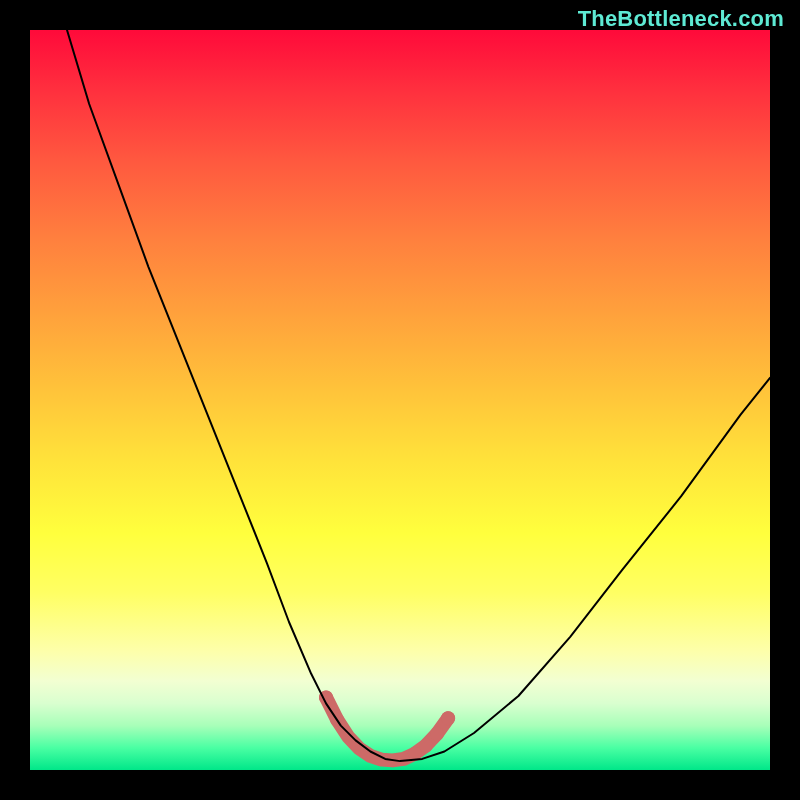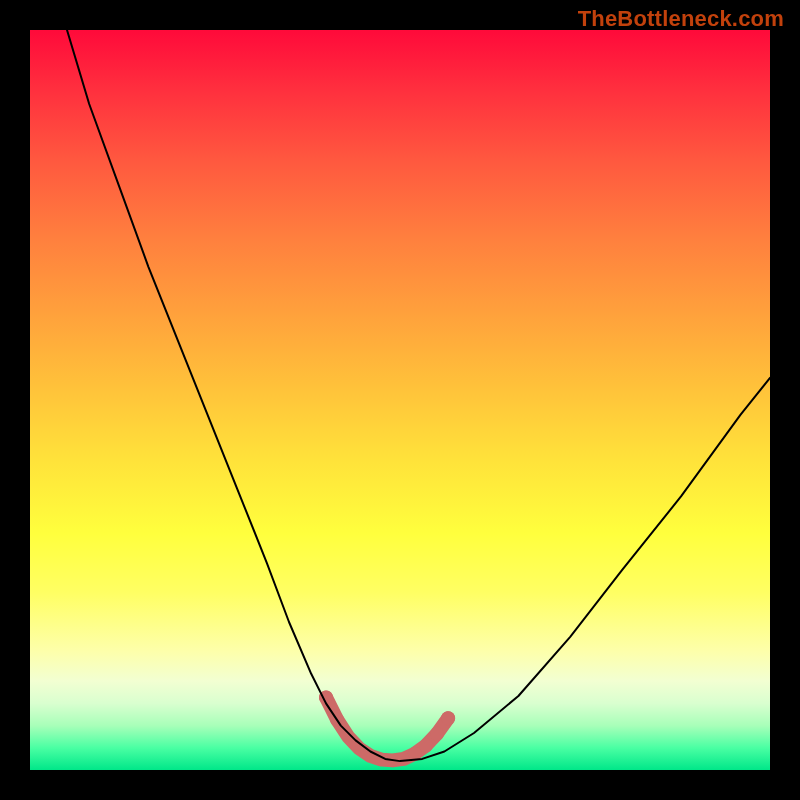--- a/index.html
+++ b/index.html
@@ -14,21 +14,21 @@
   .frame {
     position: relative;
     width: 800px;
     height: 800px;
     background: #000;
   }
   .watermark {
     position: absolute;
     top: 6px;
     right: 16px;
-    color: #c2410c;
+    color: #5eead4;
     font-size: 22px;
     font-weight: 600;
     letter-spacing: 0.2px;
     user-select: none;
   }
   .plot-area {
     position: absolute;
     left: 30px;
     top: 30px;
     width: 740px;

